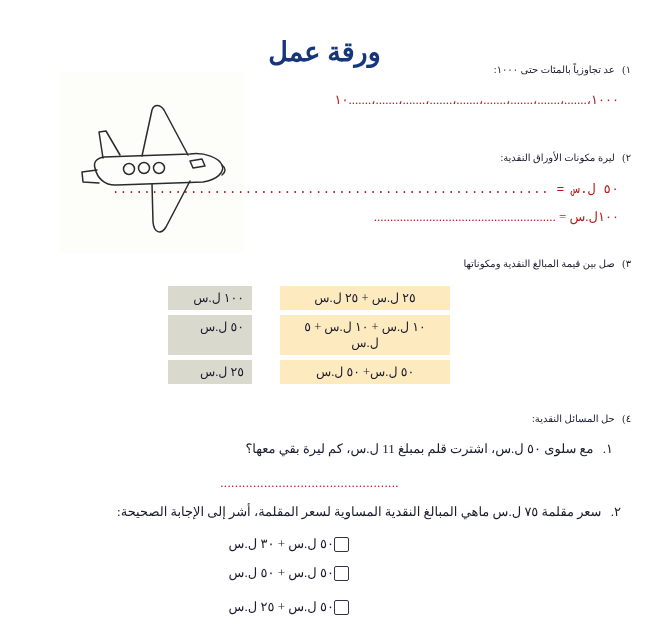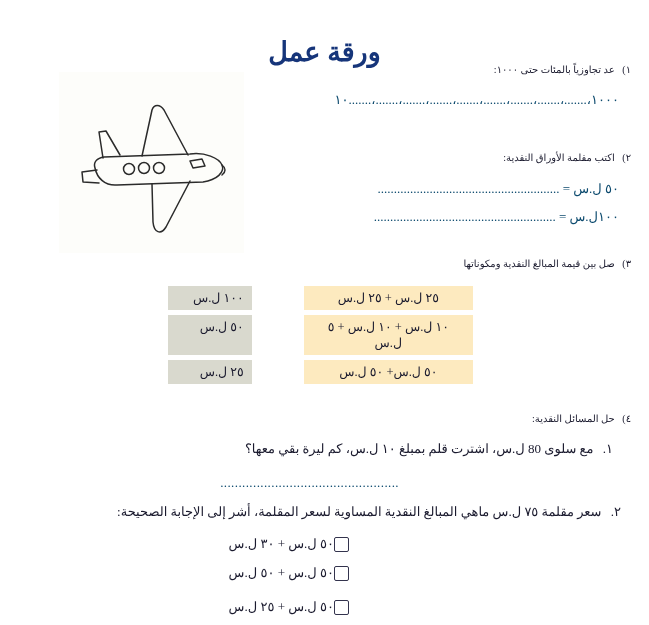--- a/index.html
+++ b/index.html
@@ -61,40 +61,40 @@
     position: absolute;
     right: 36px;
     text-align: right;
     font-size: 13px;
     white-space: nowrap;
   }
 
   .dots-line {
     position: absolute;
     font-size: 13px;
-    color: #0c4a6e;
+    color: #b91c1c;
     letter-spacing: 0.4px;
     white-space: nowrap;
     direction: rtl;
   }
 
   
   .match-wrap {
     position: absolute;
     left: 168px;
     top: 286px;
     width: 305px;
   }
   .match-row {
     display: flex;
     flex-direction: row-reverse;
     justify-content: flex-start;
     align-items: stretch;
     margin-bottom: 5px;
-    gap: 52px;
+    gap: 28px;
   }
   .cell-gray {
     background: #d9d9ce;
     width: 84px;
     padding: 4px 8px;
     font-size: 12.5px;
     text-align: right;
     box-sizing: border-box;
   }
   .cell-cream {
@@ -164,23 +164,23 @@
   </div>
 
   <div class="q" style="top:62px;">
     <span class="q-num">١)</span>
     <span>عد تجاوزياً بالمئات حتى ١٠٠٠:</span>
   </div>
   <div class="dots-line" style="top:92px; right:30px;">١٠٠٠،.......،.......،.......،.......،.......،.......،.......،.......،.......١٠</div>
 
   <div class="q" style="top:150px;">
     <span class="q-num">٢)</span>
-    <span>اكتب مقلمة الأوراق النقدية:</span>
-  </div>
-  <div class="dots-line" style="top:181px; right:30px;">٥٠ ل.س = ........................................................</div>
+    <span>ليرة مكونات الأوراق النقدية:</span>
+  </div>
+  <div class="dots-line" style="top:181px; right:30px;font-family:Liberation Mono, monospace;">٥٠ ل.س = ........................................................</div>
   <div class="dots-line" style="top:209px; right:30px;margin-left:20px;">١٠٠ل.س = ........................................................</div>
 
   <div class="q" style="top:256px;">
     <span class="q-num">٣)</span>
     <span>صل بين قيمة المبالغ النقدية ومكوناتها</span>
   </div>
 
   <div class="match-wrap">
     <div class="match-row">
       <div class="cell-gray">١٠٠ ل.س</div>
@@ -196,21 +196,21 @@
     </div>
   </div>
 
   <div class="q" style="top:411px;">
     <span class="q-num">٤)</span>
     <span>حل المسائل النقدية:</span>
   </div>
 
   <div class="sub" style="top:441px;">
     <span style="margin-left:6px;">١.</span>
-    <span>مع سلوى 80 ل.س، اشترت قلم بمبلغ ١٠ ل.س، كم ليرة بقي معها؟</span>
+    <span>مع سلوى ٥٠ ل.س، اشترت قلم بمبلغ 11 ل.س، كم ليرة بقي معها؟</span>
   </div>
   <div class="dots-line" style="top:475px; right:250px;">.................................................</div>
 
   <div class="sub" style="top:504px; right:28px;">
     <span style="margin-left:6px;">٢.</span>
     <span>سعر مقلمة ٧٥ ل.س ماهي المبالغ النقدية المساوية لسعر المقلمة، أشر إلى الإجابة الصحيحة:</span>
   </div>
 
   <div class="option-row" style="top:536px;">
     <div class="option-label">٥٠ ل.س + ٣٠ ل.س</div>

